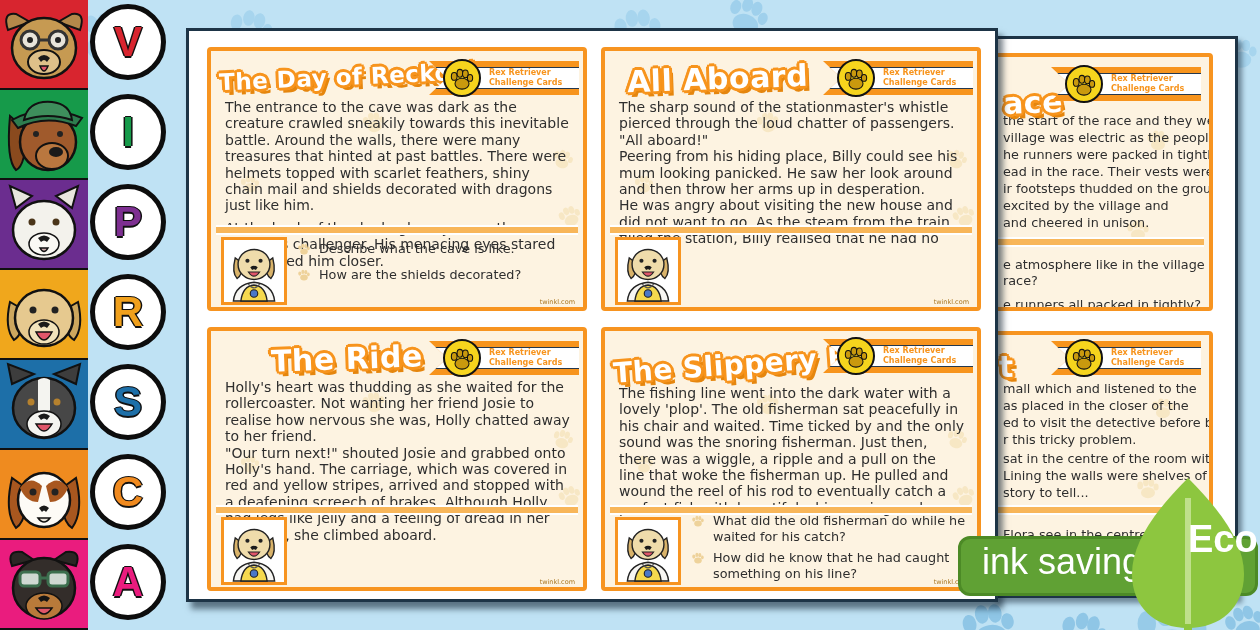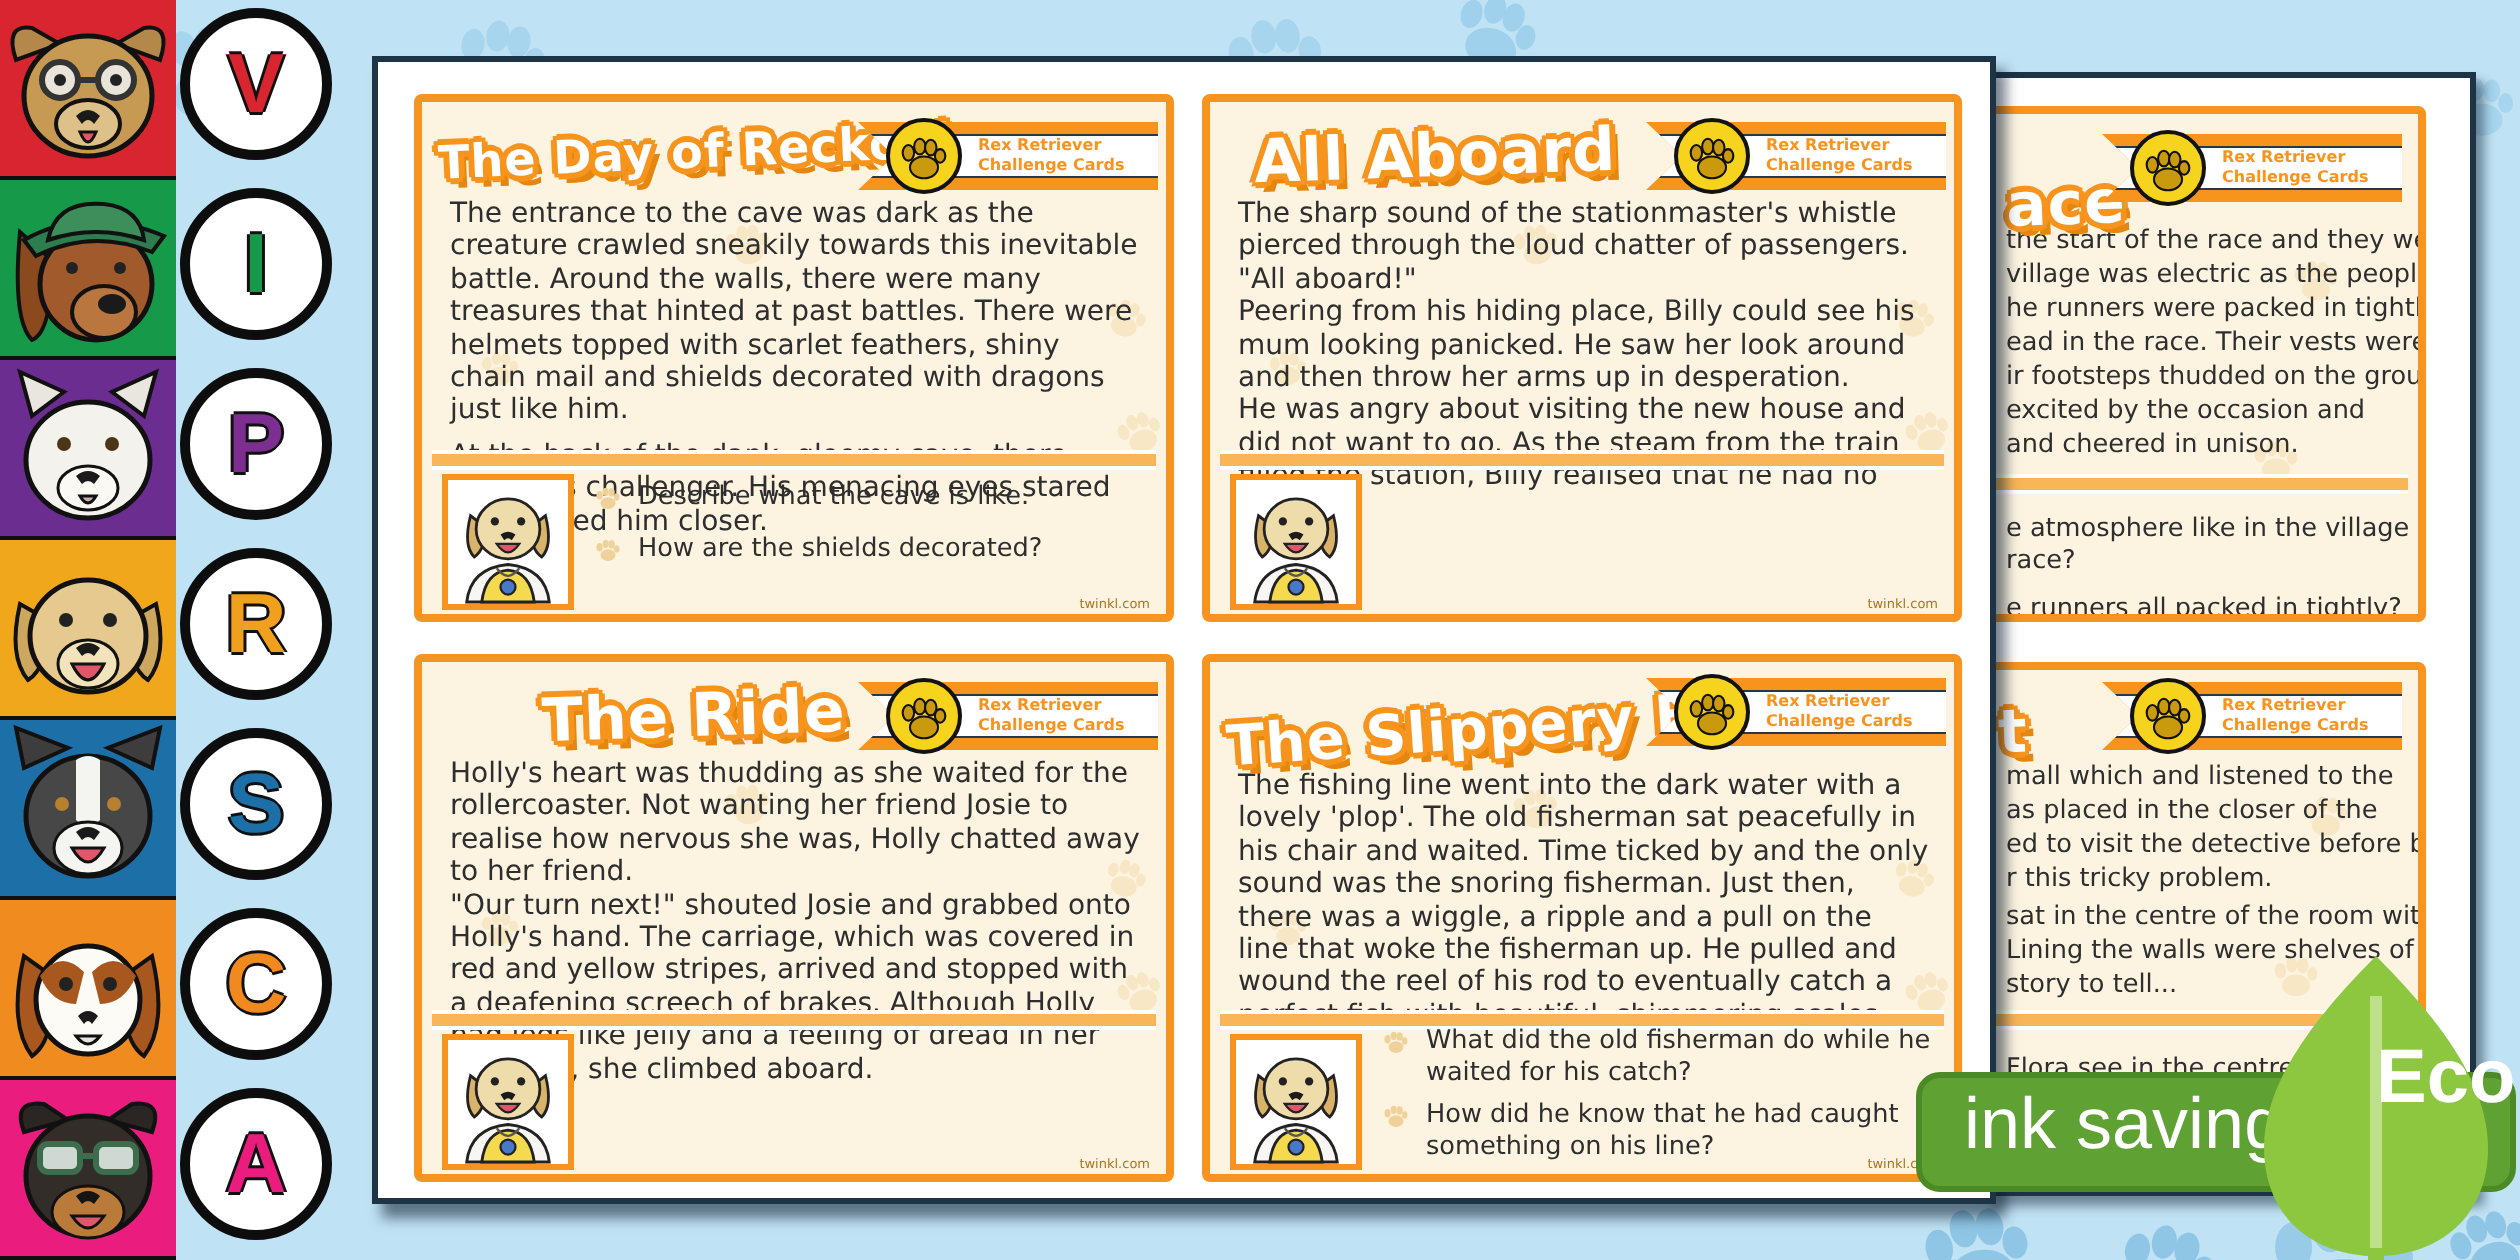--- a/index.html
+++ b/index.html
@@ -257,21 +257,21 @@
         <use href="#paw"></use>
       </svg>
     <svg class="paw" style="left:140px;top:160px;width:26px;height:26px;color:#f7e7c4">
         <use href="#paw"></use>
       </svg>
     <div class="pline" style="left:18px;top:56px">the start of the race and they were</div>
     <div class="pline" style="left:18px;top:73px">village was electric as the people</div>
     <div class="pline" style="left:18px;top:90px">he runners were packed in tightly as</div>
     <div class="pline" style="left:18px;top:107px">ead in the race. Their vests were a</div>
     <div class="pline" style="left:18px;top:124px">ir footsteps thudded on the ground.</div>
-    <div class="pline" style="left:18px;top:141px">excited by the occasion and</div>
+    <div class="pline" style="left:18px;top:141px">excited by the village and</div>
     <div class="pline" style="left:18px;top:158px">and cheered in unison.</div>
     <div class="divider" style="top:180px"></div>
     <div class="pline" style="left:18px;top:200px">e atmosphere like in the village at the</div>
     <div class="pline" style="left:18px;top:216px">race?</div>
     <div class="pline" style="left:18px;top:240px">e runners all packed in tightly?</div>
   </div>
 
   <div class="pcard" style="top:292px;height:256px">
     <h2 class="card-title" style="left:14px;top:14px;font-size:30px;transform:rotate(-2deg)">t</h2>
     <div class="ribbon" style="top:6px;right:8px">

